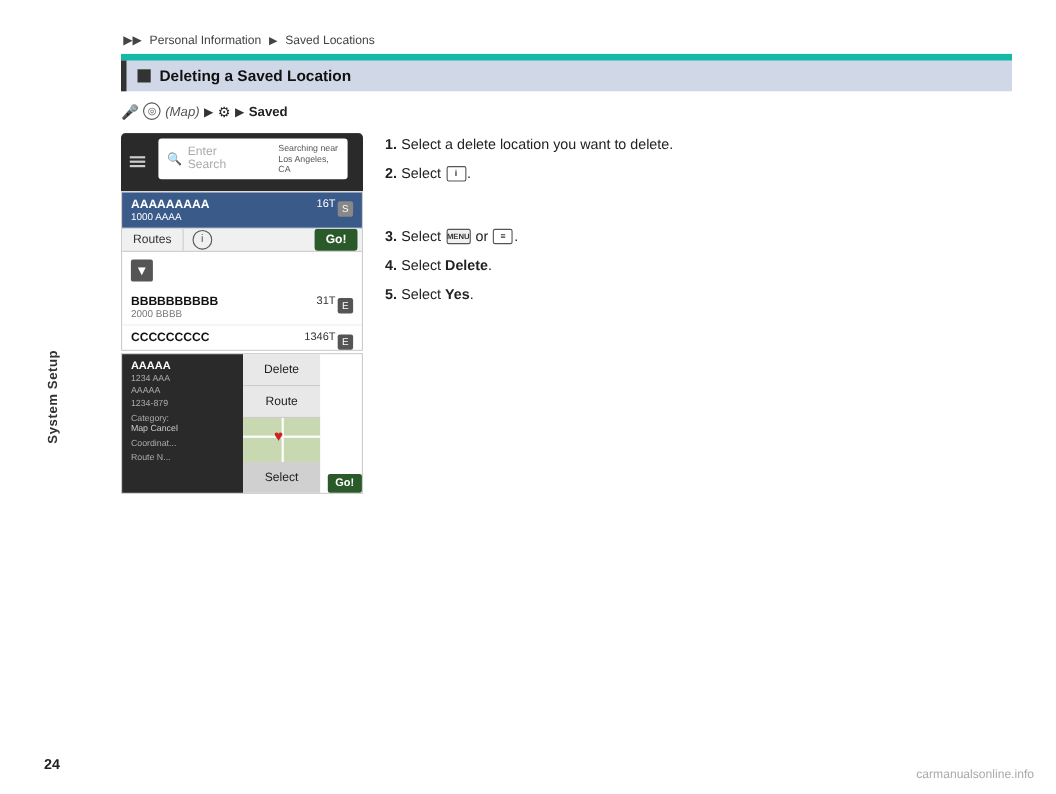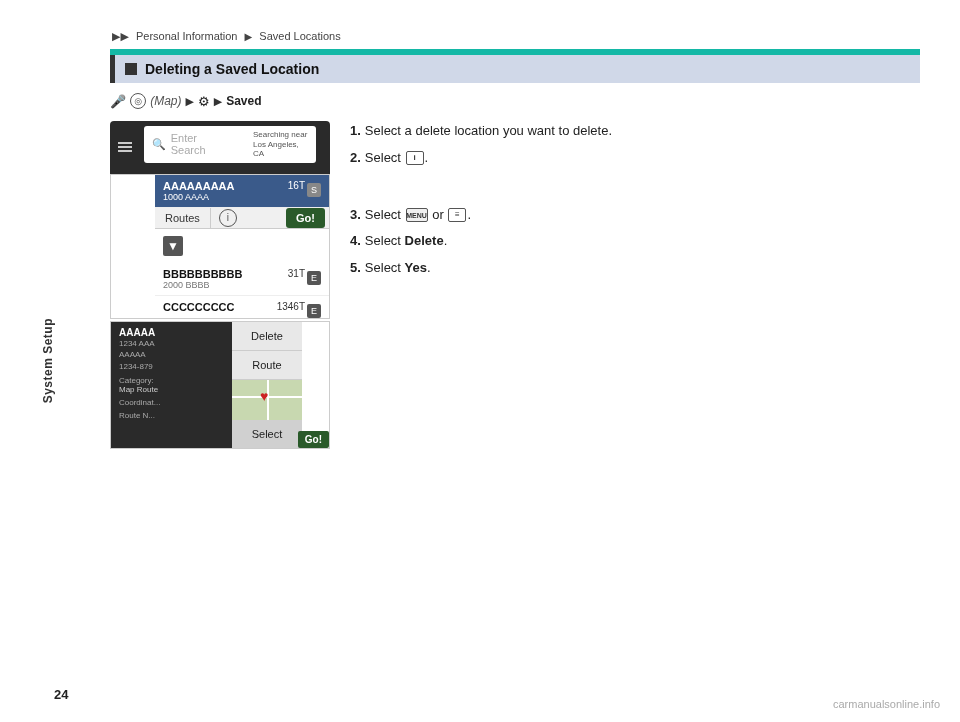--- a/index.html
+++ b/index.html
@@ -165,21 +165,20 @@
       font-size: 8px;
       color: #555;
       line-height: 1.2;
       margin-left: 24px;
     }
 
     
     .location-list {
       background: #ffffff;
       border: 1px solid #ccc;
-      padding-left: 44px;
     }
     .location-item {
       padding: 5px 8px;
       border-bottom: 1px solid #eee;
       position: relative;
     }
     .location-item .loc-name {
       font-size: 11px;
       font-weight: bold;
       color: #111;
@@ -270,21 +269,21 @@
       position: relative;
       background: #ffffff;
       border: 1px solid #ccc;
     }
     .overlay-bg {
       display: flex;
     }
     .overlay-left {
       background: #2a2a2a;
       padding: 5px 8px;
-      width: 121px;
+      width: 110px;
     }
     .overlay-left .ol-name { color: #fff; font-size: 10px; font-weight: bold; }
     .overlay-left .ol-addr { color: #aaa; font-size: 8px; margin-top: 1px; line-height: 1.3; }
     .overlay-left .ol-label { color: #aaa; font-size: 8px; margin-top: 4px; }
     .overlay-left .ol-value { color: #ccc; font-size: 8px; }
     .overlay-menu {
       background: #e8e8e8;
       min-width: 70px;
     }
     .overlay-menu-item {
@@ -335,21 +334,21 @@
       vertical-align: middle;
       margin: 0 1px;
       background: #f0f0f0;
     }
     .bold { font-weight: bold; }
 
     
     .page-number {
       position: absolute;
       bottom: 20px;
-      left: 54px;
+      left: 40px;
       font-size: 13px;
       font-weight: bold;
       color: #222;
     }
 
     
     .watermark {
       position: absolute;
       bottom: 12px;
       right: 20px;
@@ -448,21 +447,21 @@
 
       <div class="overlay-panel-container" style="margin-top:2px;">
         <div class="overlay-bg">
 
           <div class="overlay-left">
             <div class="ol-name">AAAAA</div>
             <div class="ol-addr">1234 AAA</div>
             <div class="ol-addr">AAAAA</div>
             <div class="ol-addr">1234-879</div>
             <div class="ol-label">Category:</div>
-            <div class="ol-value">Map Route</div>
+            <div class="ol-value">Map Cancel</div>
             <div class="ol-label">Coordinat...</div>
             <div class="ol-label">Route N...</div>
           </div>
 
           <div class="overlay-menu">
             <div class="overlay-menu-item">Delete</div>
             <div class="overlay-menu-item">Route</div>
             <div style="flex:1; background:#c8d8b0; min-height:40px; position:relative;">
 
               <div style="position:absolute; background:#fff; height:2px; width:100%; top:40%;"></div>

